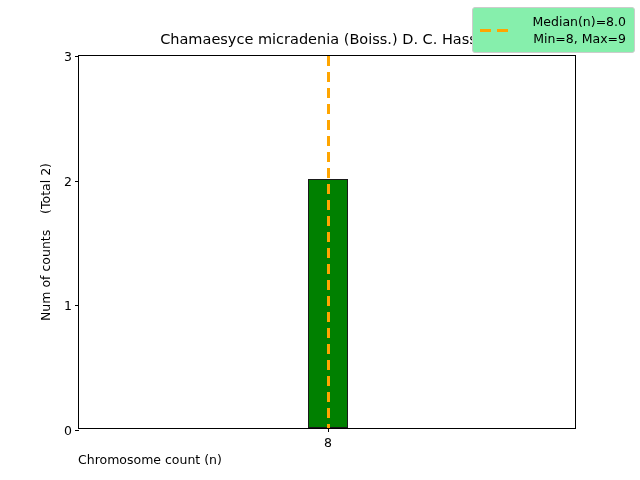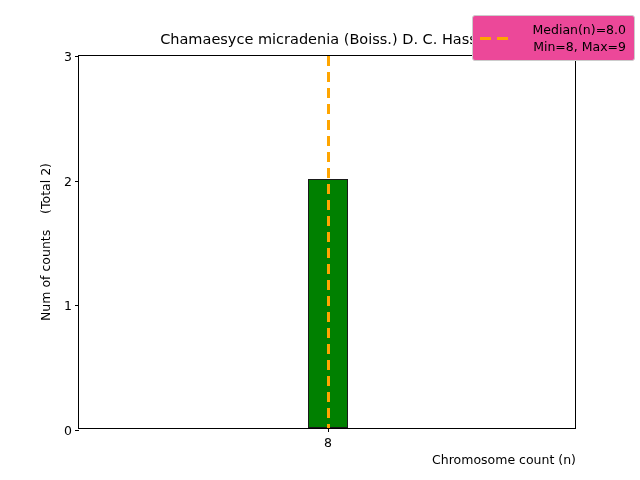--- a/index.html
+++ b/index.html
@@ -103,21 +103,21 @@
     color: #000000;
     white-space: nowrap;
   }
 
   
   #xlabel {
     position: absolute;
     left: 78px;
     top: 452px;
     width: 498px;
-    text-align: right;
+    text-align: left;
     font-size: 12.5px;
     color: #000000;
     white-space: nowrap;
   }
   #ylabel {
     position: absolute;
     left: 0px;
     top: 55px;
     width: 374px;
     height: 18px;
@@ -126,24 +126,24 @@
     text-align: center;
     font-size: 12.5px;
     color: #000000;
     white-space: pre;
   }
 
   
   #legend {
     position: absolute;
     right: 5px;
-    top: 15px;
+    top: 7px;
     border: 1px solid #cccccc;
     border-radius: 3px;
-    background: #ec4899;
+    background: #86efac;
     padding: 5px 8px 5px 7px;
     display: flex;
     align-items: center;
     gap: 20px;
   }
   #legend-swatch {
     width: 33px;
     height: 3px;
     flex: 0 0 auto;
     background-image: linear-gradient(

